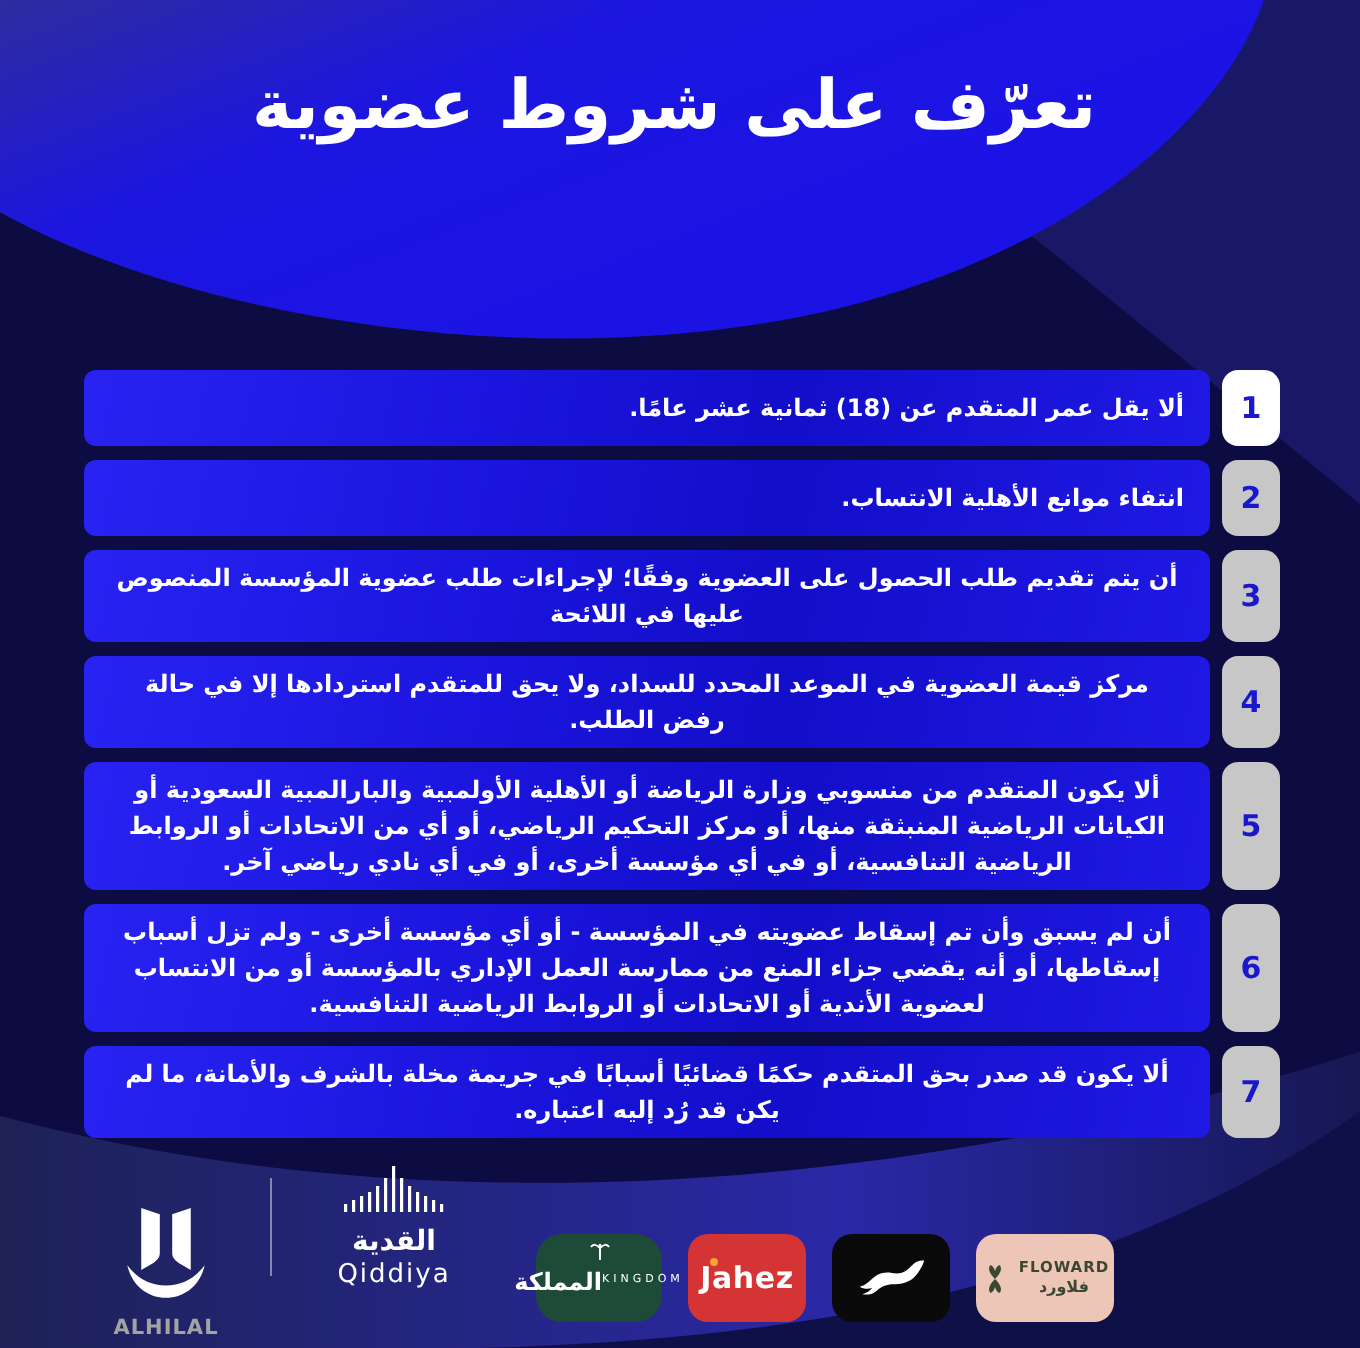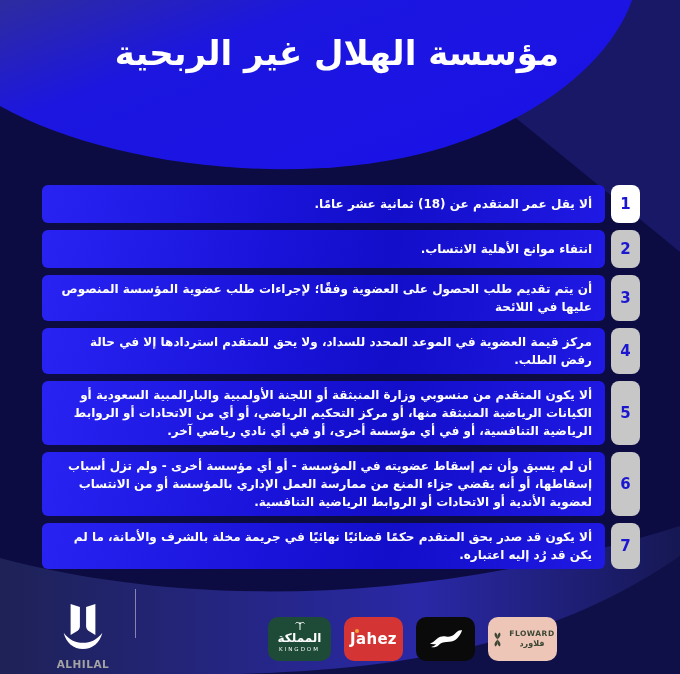--- a/index.html
+++ b/index.html
@@ -22,33 +22,33 @@
   .badge{
     flex:0 0 29px;border-radius:8px;background:var(--badge_gray,#c7c7c7);
     color:var(--number_blue,#1a17cf);font-weight:bold;font-size:15px;
     display:flex;align-items:center;justify-content:center;
   }
   .row:nth-child(1) .badge{background:var(--badge_white,#fff);}
   .bar{
     flex:1;min-height:28px;border-radius:6px;
     background:linear-gradient(102deg,var(--bar_blue_light,#2823f2) 0%,var(--bar_blue,#1a14dc) 38%,#130ec9 62%,#1f19e4 100%);
     color:#fff;font-weight:bold;font-size:12px;line-height:1.5;
-    padding:5px 13px;display:flex;align-items:center;text-align:right;
+    padding:5px 13px;display:flex;align-items:center;text-align:center;
   }
   
   .alhilal{position:absolute;left:40px;top:604px;width:86px;text-align:center;color:#a3a3a3;}
   .alhilal .en{font-size:10.5px;font-weight:bold;letter-spacing:.5px;margin-top:2px;}
   .alhilal .ar{font-size:13px;font-weight:bold;line-height:1.2;}
   .logo-divider{position:absolute;left:135px;top:589px;width:1px;height:49px;background:rgba(255,255,255,.45);}
   .qiddiya{position:absolute;left:148px;top:581px;width:98px;text-align:center;color:#fff;}
   .qiddiya .ar{font-size:14px;font-weight:bold;margin-top:2px;}
   .qiddiya .en{font-size:13px;letter-spacing:1px;margin-top:1px;}
   .sponsors{position:absolute;left:268px;top:617px;display:flex;gap:13px;}
   .sp{height:44px;border-radius:10px;display:flex;align-items:center;justify-content:center;position:relative;}
-  .sp-kingdom{width:63px;background:var(--kingdom_green,#1d4b37);flex-direction:column;color:#fff;}
+  .sp-kingdom{width:63px;background:var(--kingdom_green,#1d4b37);color:#fff;border-radius:13px;}
   .sp-kingdom .ar{font-size:12px;font-weight:bold;line-height:1.1;margin-top:6px;}
   .sp-kingdom .en{font-size:5.5px;letter-spacing:2px;margin-top:1px;}
   .sp-kingdom svg{position:absolute;top:4px;left:50%;transform:translateX(-50%);}
   .sp-riyad{width:64px;background:var(--riyad_white,#fff);gap:4px;}
   .sp-riyad .txt{color:var(--riyad_text,#1c2b5e);text-align:center;line-height:1.3;}
   .sp-riyad .ar{font-size:7.5px;font-weight:bold;}
   .sp-riyad .en{font-size:7px;font-weight:bold;}
   .sp-jahez{width:59px;background:var(--jahez_red,#d43534);text-align:center;}
   .jahez-word{color:#fff;font-weight:bold;font-size:15px;letter-spacing:.3px;}
   .jahez-dot{position:absolute;left:11px;top:12px;width:4px;height:4px;border-radius:50%;background:#f2a33c;}
@@ -77,21 +77,21 @@
       </linearGradient>
     </defs>
     <rect width="680" height="674" fill="#0c0c42"></rect>
     <path d="M360,0 H680 V252 C565,158 458,68 360,0 Z" fill="#181866"></path>
     <path d="M0,0 H632 C612,58 540,124 420,154 C280,188 100,162 0,106 Z" fill="url(#topBlue)"></path>
     <path d="M0,558 C180,606 420,608 680,526 V674 H0 Z" fill="url(#botBand)"></path>
     <path d="M680,556 C545,650 385,670 240,674 H680 Z" fill="#0e1047"></path>
   </svg>
 
   <div class="title">
-    <div>مؤسسة الهلال غير الربحية</div>
+    <div>تعرّف على شروط عضوية</div>
   </div>
 
   <div class="conditions">
     <div class="row">
       <div class="badge">1</div>
       <div class="bar">
           <span>ألا يقل عمر المتقدم عن (18) ثمانية عشر عامًا.</span>
         </div>
     </div>
     <div class="row">
@@ -108,49 +108,70 @@
     </div>
     <div class="row">
       <div class="badge">4</div>
       <div class="bar">
           <span>مركز قيمة العضوية في الموعد المحدد للسداد، ولا يحق للمتقدم استردادها إلا في حالة رفض الطلب.</span>
         </div>
     </div>
     <div class="row">
       <div class="badge">5</div>
       <div class="bar">
-          <span>ألا يكون المتقدم من منسوبي وزارة المنبثقة أو اللجنة الأولمبية والبارالمبية السعودية أو الكيانات الرياضية المنبثقة منها، أو مركز التحكيم الرياضي، أو أي من الاتحادات أو الروابط الرياضية التنافسية، أو في أي مؤسسة أخرى، أو في أي نادي رياضي آخر.</span>
+          <span>ألا يكون المتقدم من منسوبي وزارة الرياضة أو الأهلية الأولمبية والبارالمبية السعودية أو الكيانات الرياضية المنبثقة منها، أو مركز التحكيم الرياضي، أو أي من الاتحادات أو الروابط الرياضية التنافسية، أو في أي مؤسسة أخرى، أو في أي نادي رياضي آخر.</span>
         </div>
     </div>
     <div class="row">
       <div class="badge">6</div>
       <div class="bar">
           <span>أن لم يسبق وأن تم إسقاط عضويته في المؤسسة - أو أي مؤسسة أخرى - ولم تزل أسباب إسقاطها، أو أنه يقضي جزاء المنع من ممارسة العمل الإداري بالمؤسسة أو من الانتساب لعضوية الأندية أو الاتحادات أو الروابط الرياضية التنافسية.</span>
         </div>
     </div>
     <div class="row">
       <div class="badge">7</div>
       <div class="bar">
-          <span>ألا يكون قد صدر بحق المتقدم حكمًا قضائيًا نهائيًا في جريمة مخلة بالشرف والأمانة، ما لم يكن قد رُد إليه اعتباره.</span>
+          <span>ألا يكون قد صدر بحق المتقدم حكمًا قضائيًا أسبابًا في جريمة مخلة بالشرف والأمانة، ما لم يكن قد رُد إليه اعتباره.</span>
         </div>
     </div>
   </div>
 
   <div class="alhilal">
     <svg width="54" height="48" viewBox="0 0 60 62">
       <path d="M14,0 L26,4 V29 C26,32 24,34 21,36 L14,40 Z" fill="#fff"></path>
       <path d="M46,0 L34,4 V29 C34,32 36,34 39,36 L46,40 Z" fill="#fff"></path>
       <path d="M30,58 C18,58 8,50 5,37 C12,46 20,50 30,50 C40,50 48,46 55,37 C52,50 42,58 30,58 Z" fill="#fff"></path>
     </svg>
     <div class="en">ALHILAL</div>
     <div class="ar">عضوية</div>
   </div>
 
   <div class="logo-divider"></div>
 
+  <div class="qiddiya">
+    <svg width="56" height="26" viewBox="0 0 56 26">
+      <g fill="#fff">
+        <rect x="3" y="21" width="1.6" height="4"></rect>
+        <rect x="7" y="19" width="1.6" height="6"></rect>
+        <rect x="11" y="17" width="1.6" height="8"></rect>
+        <rect x="15" y="15" width="1.6" height="10"></rect>
+        <rect x="19" y="12" width="1.6" height="13"></rect>
+        <rect x="23" y="8" width="1.6" height="17"></rect>
+        <rect x="27" y="2" width="1.6" height="23"></rect>
+        <rect x="31" y="8" width="1.6" height="17"></rect>
+        <rect x="35" y="12" width="1.6" height="13"></rect>
+        <rect x="39" y="15" width="1.6" height="10"></rect>
+        <rect x="43" y="17" width="1.6" height="8"></rect>
+        <rect x="47" y="19" width="1.6" height="6"></rect>
+        <rect x="51" y="21" width="1.6" height="4"></rect>
+      </g>
+    </svg>
+    <div class="ar">القدية</div>
+    <div class="en">Qiddiya</div>
+  </div>
 
   <div class="sponsors">
 
     <div class="sp sp-kingdom">
       <svg width="10" height="9" viewBox="0 0 10 9">
         <g stroke="#fff" stroke-width="1" fill="none">
           <path d="M5,9 V3"></path>
           <path d="M5,3 C3,1 1.5,1 0.5,2.5"></path>
           <path d="M5,3 C7,1 8.5,1 9.5,2.5"></path>
           <path d="M5,3 C4.2,0.8 5.8,0.8 5,3"></path>

